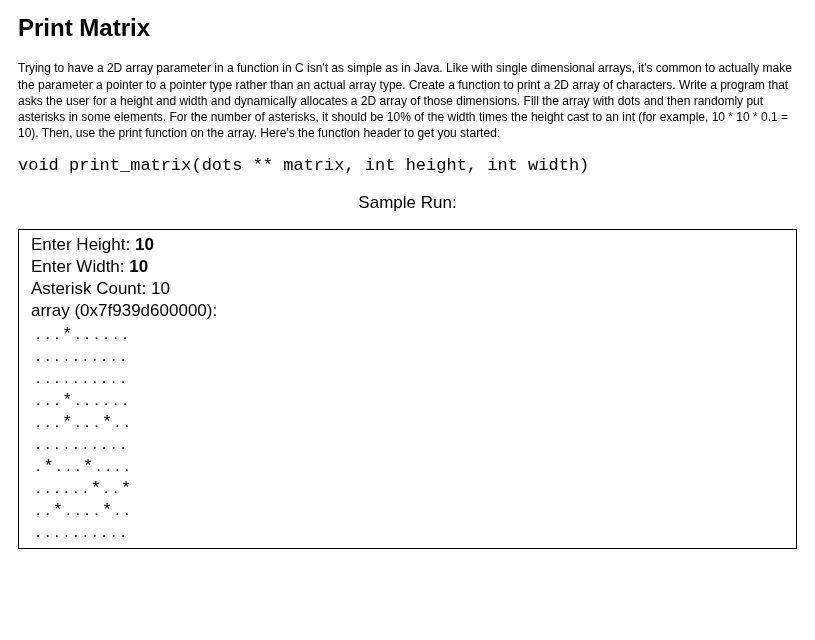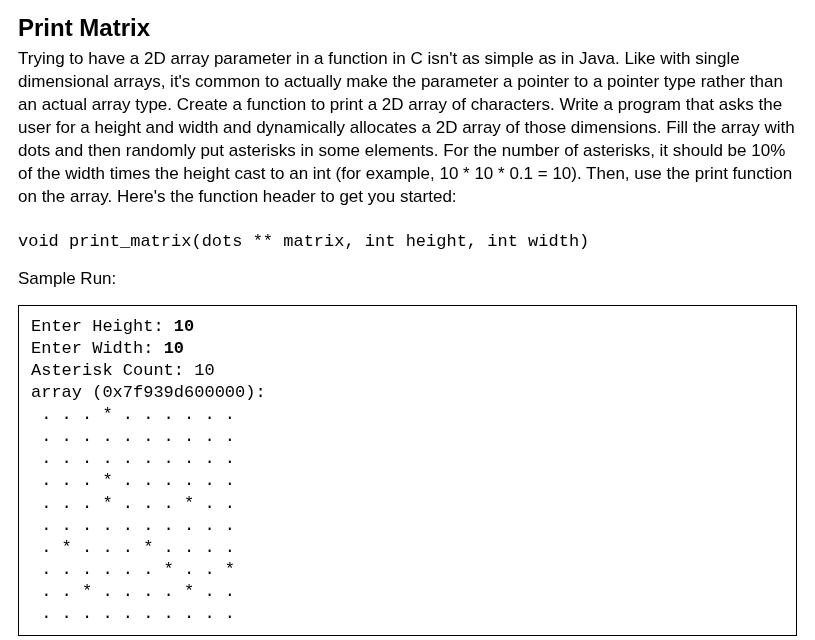--- a/index.html
+++ b/index.html
@@ -12,40 +12,41 @@
       background: #ffffff;
       padding: 12px 18px;
       width: 815px;
       font-size: 17px;
       line-height: 1.35;
       color: #000;
     }
     h2.title {
       font-size: 24px;
       font-weight: bold;
-      margin-bottom: 4px;
+      margin-bottom: 16px;
     }
     p.desc {
-      font-size: 17px;
-      margin-bottom: 22px;
+      font-size: 12px;
+      margin-bottom: 14px;
     }
     .code-line {
       font-family: "Courier New", Courier, monospace;
       font-size: 17px;
       margin-bottom: 14px;
       white-space: pre;
     }
     .sample-label {
       font-size: 17px;
       margin-bottom: 14px;
+      text-align: center;
     }
     .sample-box {
       border: 1px solid #000;
-      padding: 10px 12px;
-      font-family: Liberation Mono, monospace;
+      padding: 4px 12px;
+      font-family: Liberation Sans, sans-serif;
       font-size: 17px;
       line-height: 1.3;
       white-space: pre;
     }
     .bold {
       font-weight: bold;
     }
   </style>
 </head>
 <body>

